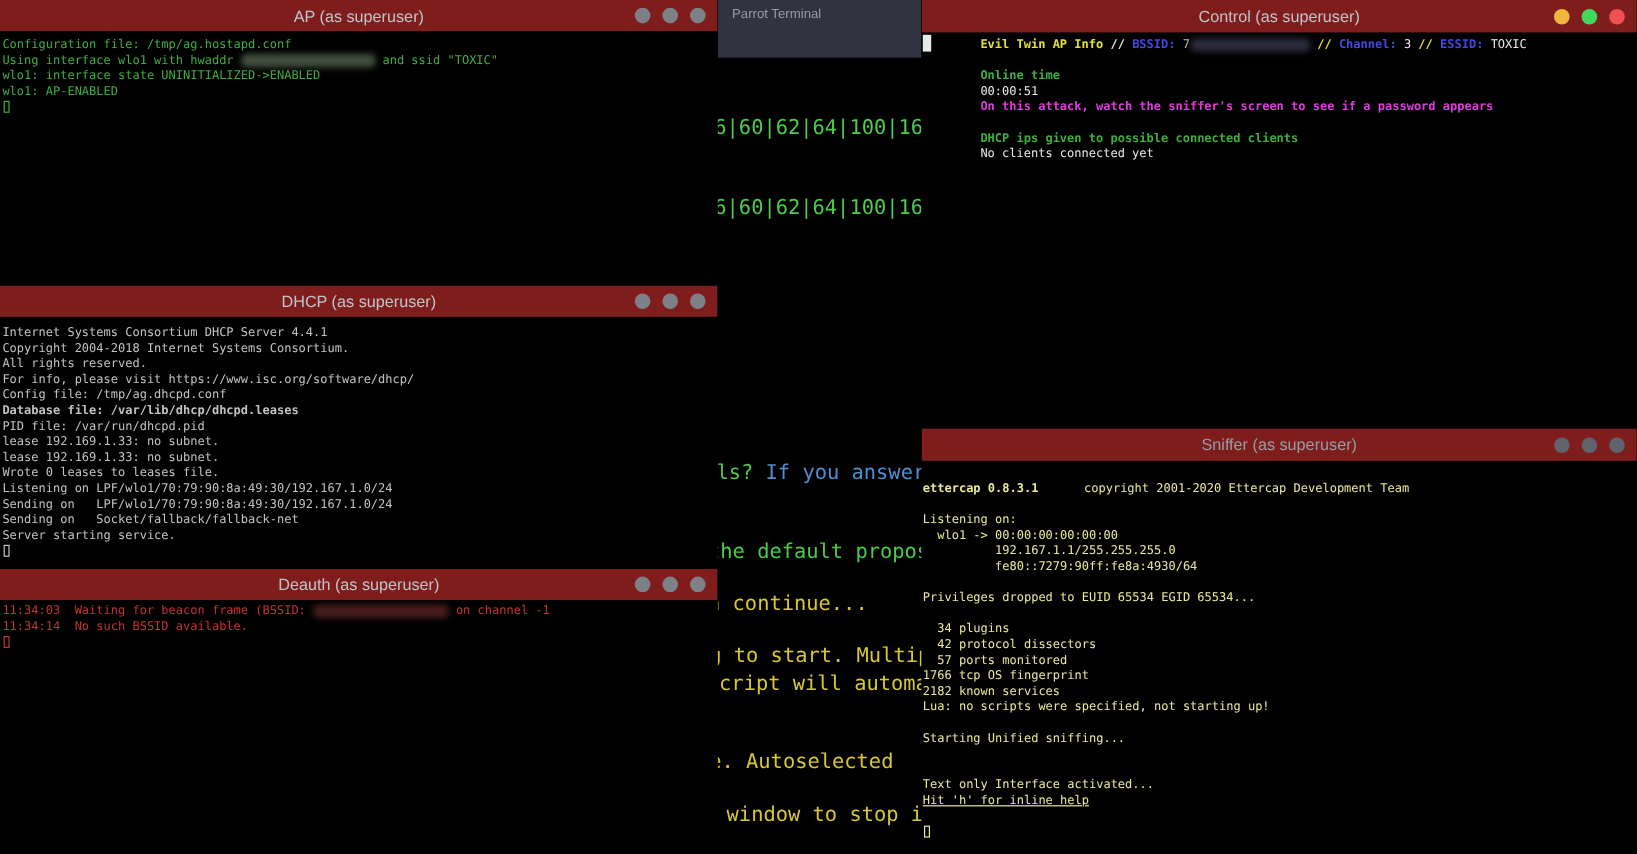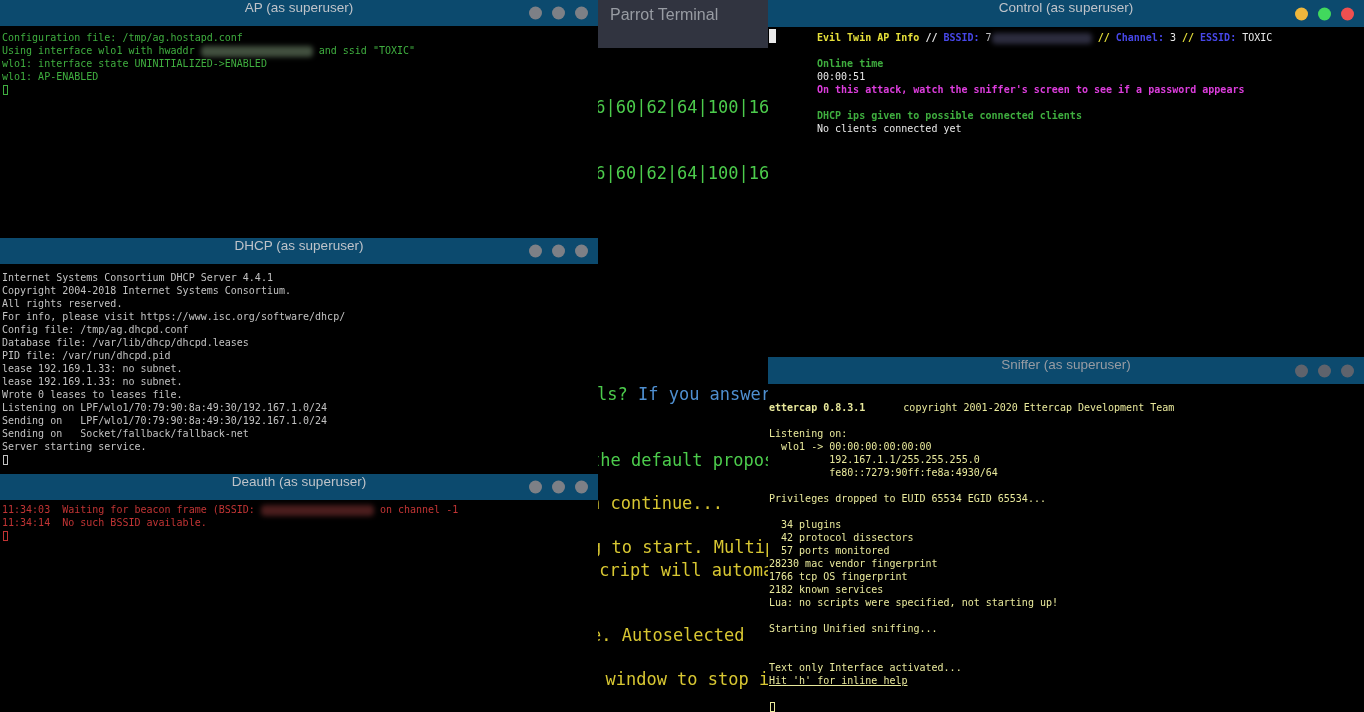--- a/index.html
+++ b/index.html
@@ -1,38 +1,38 @@
 <!DOCTYPE html>
 <html><head>
 <meta charset="utf-8">
 <style>
   * { margin:0; padding:0; box-sizing:border-box; }
   html,body { width:1364px; height:712px; background:#000; overflow:hidden;
               font-family:"DejaVu Sans Mono", monospace; }
   .window { position:absolute; background:#000; overflow:hidden; }
   .titlebar { position:absolute; left:0; top:0; right:0; height:26px;
-              background:#0c4a6e; display:flex; justify-content:center; }
+              background:#7f1d1d; display:flex; align-items:center; justify-content:center; }
   .titlebar.tall27 { height:27px; }
   .title { font-family:"Liberation Sans", sans-serif; font-size:13.5px; color:#bfc3c9; }
   .title.dim { color:#989ca3; }
   .dots { position:absolute; right:10px; top:50%; transform:translateY(-50%);
           display:flex; gap:10px; }
   .dot { width:13px; height:13px; border-radius:50%; background:#7d8086; }
   .dot.dark { background:#5f636c; }
   .content { position:absolute; left:0; right:0; bottom:0; overflow:hidden; }
   .t-line { height:13px; line-height:13px; font-size:10px; white-space:pre; }
   .t-line span { white-space:pre; }
   .blur { display:inline-block; height:11px; border-radius:4px;
           filter:blur(2.5px); vertical-align:middle; }
   .cursor { display:inline-block; width:5px; height:10px; border:1px solid;
             vertical-align:middle; margin-left:1px; }
   
   #win-parrot { left:598px; top:0; width:170px; height:712px; }
   #parrot-header { position:absolute; left:0; top:0; right:0; height:48px; background:#313440; }
-  #parrot-header .title { position:absolute; left:12px; top:6px; font-size:16px; }
+  #parrot-header .title { position:absolute; left:12px; top:6px; font-size:11px; }
   .frag { position:absolute; font-size:17px; line-height:22px; white-space:pre; }
   
   #win-ap      { left:0;     top:0;     width:598px; height:238px; }
   #win-dhcp    { left:0;     top:238px; width:598px; height:276px; }
   #win-deauth  { left:0;     top:474px; width:598px; height:238px; }
   #win-control { left:768px; top:0;     width:596px; height:357px; }
   #win-sniffer { left:768px; top:357px; width:596px; height:355px; }
   #win-ap .content      { top:26px; padding:5px 0 0 2px; }
   #win-dhcp .content    { top:26px; padding:7px 0 0 2px; }
   #win-deauth .content  { top:26px; padding:3px 0 0 2px; }
@@ -88,21 +88,21 @@
       <span class="dot"></span>
       <span class="dot"></span>
     </span>
   </div>
   <div class="content">
       <div class="t-line"><span style="color: rgb(194, 194, 194);">Internet Systems Consortium DHCP Server 4.4.1</span></div>
       <div class="t-line"><span style="color: rgb(194, 194, 194);">Copyright 2004-2018 Internet Systems Consortium.</span></div>
       <div class="t-line"><span style="color: rgb(194, 194, 194);">All rights reserved.</span></div>
       <div class="t-line"><span style="color: rgb(194, 194, 194);">For info, please visit https://www.isc.org/software/dhcp/</span></div>
       <div class="t-line"><span style="color: rgb(194, 194, 194);">Config file: /tmp/ag.dhcpd.conf</span></div>
-      <div class="t-line"><span style="color: rgb(194, 194, 194);">Database file: /var/lib/dhcp/dhcpd.leases</span></div>
+      <div class="t-line"><span style="color: rgb(194, 194, 194); font-weight: bold;">Database file: /var/lib/dhcp/dhcpd.leases</span></div>
       <div class="t-line"><span style="color: rgb(194, 194, 194);">PID file: /var/run/dhcpd.pid</span></div>
       <div class="t-line"><span style="color: rgb(194, 194, 194);">lease 192.169.1.33: no subnet.</span></div>
       <div class="t-line"><span style="color: rgb(194, 194, 194);">lease 192.169.1.33: no subnet.</span></div>
       <div class="t-line"><span style="color: rgb(194, 194, 194);">Wrote 0 leases to leases file.</span></div>
       <div class="t-line"><span style="color: rgb(194, 194, 194);">Listening on LPF/wlo1/70:79:90:8a:49:30/192.167.1.0/24</span></div>
       <div class="t-line"><span style="color: rgb(194, 194, 194);">Sending on   LPF/wlo1/70:79:90:8a:49:30/192.167.1.0/24</span></div>
       <div class="t-line"><span style="color: rgb(194, 194, 194);">Sending on   Socket/fallback/fallback-net</span></div>
       <div class="t-line"><span style="color: rgb(194, 194, 194);">Server starting service.</span></div>
       <div class="t-line"><span class="cursor" style="border-color: rgb(194, 194, 194);"></span></div>
     </div>
@@ -161,21 +161,20 @@
       <div class="t-line"><span style="color: rgb(233, 233, 155);">Listening on:</span></div>
       <div class="t-line"><span style="color: rgb(233, 233, 155);">  wlo1 -&gt; 00:00:00:00:00:00</span></div>
       <div class="t-line"><span style="color: rgb(233, 233, 155);">          192.167.1.1/255.255.255.0</span></div>
       <div class="t-line"><span style="color: rgb(233, 233, 155);">          fe80::7279:90ff:fe8a:4930/64</span></div>
       <div class="t-line"></div>
       <div class="t-line"><span style="color: rgb(233, 233, 155);">Privileges dropped to EUID 65534 EGID 65534...</span></div>
       <div class="t-line"></div>
       <div class="t-line"><span style="color: rgb(233, 233, 155);">  34 plugins</span></div>
       <div class="t-line"><span style="color: rgb(233, 233, 155);">  42 protocol dissectors</span></div>
       <div class="t-line"><span style="color: rgb(233, 233, 155);">  57 ports monitored</span></div>
-      <div class="t-line"><span style="color: rgb(233, 233, 155);">28230 mac vendor fingerprint</span></div>
       <div class="t-line"><span style="color: rgb(233, 233, 155);">1766 tcp OS fingerprint</span></div>
       <div class="t-line"><span style="color: rgb(233, 233, 155);">2182 known services</span></div>
       <div class="t-line"><span style="color: rgb(233, 233, 155);">Lua: no scripts were specified, not starting up!</span></div>
       <div class="t-line"></div>
       <div class="t-line"><span style="color: rgb(233, 233, 155);">Starting Unified sniffing...</span></div>
       <div class="t-line"></div>
       <div class="t-line"></div>
       <div class="t-line"><span style="color: rgb(233, 233, 155);">Text only Interface activated...</span></div>
       <div class="t-line"><span style="color: rgb(233, 233, 155); text-decoration: underline;">Hit 'h' for inline help</span></div>
       <div class="t-line"></div>

